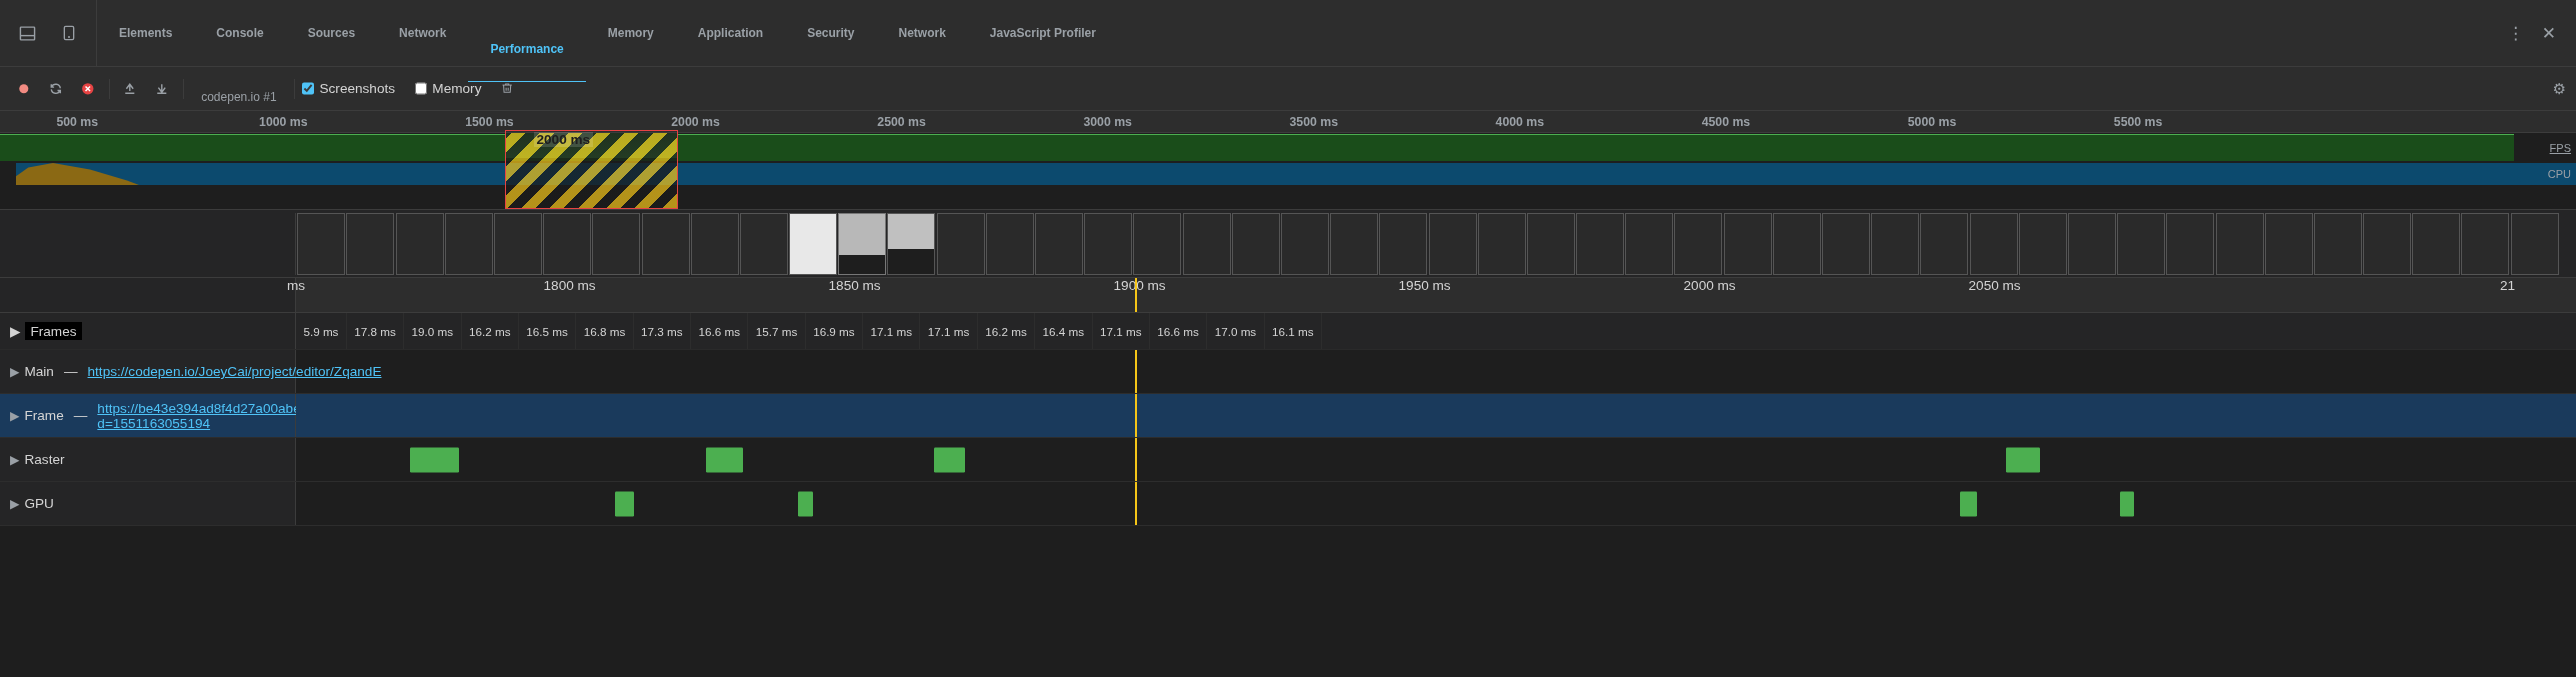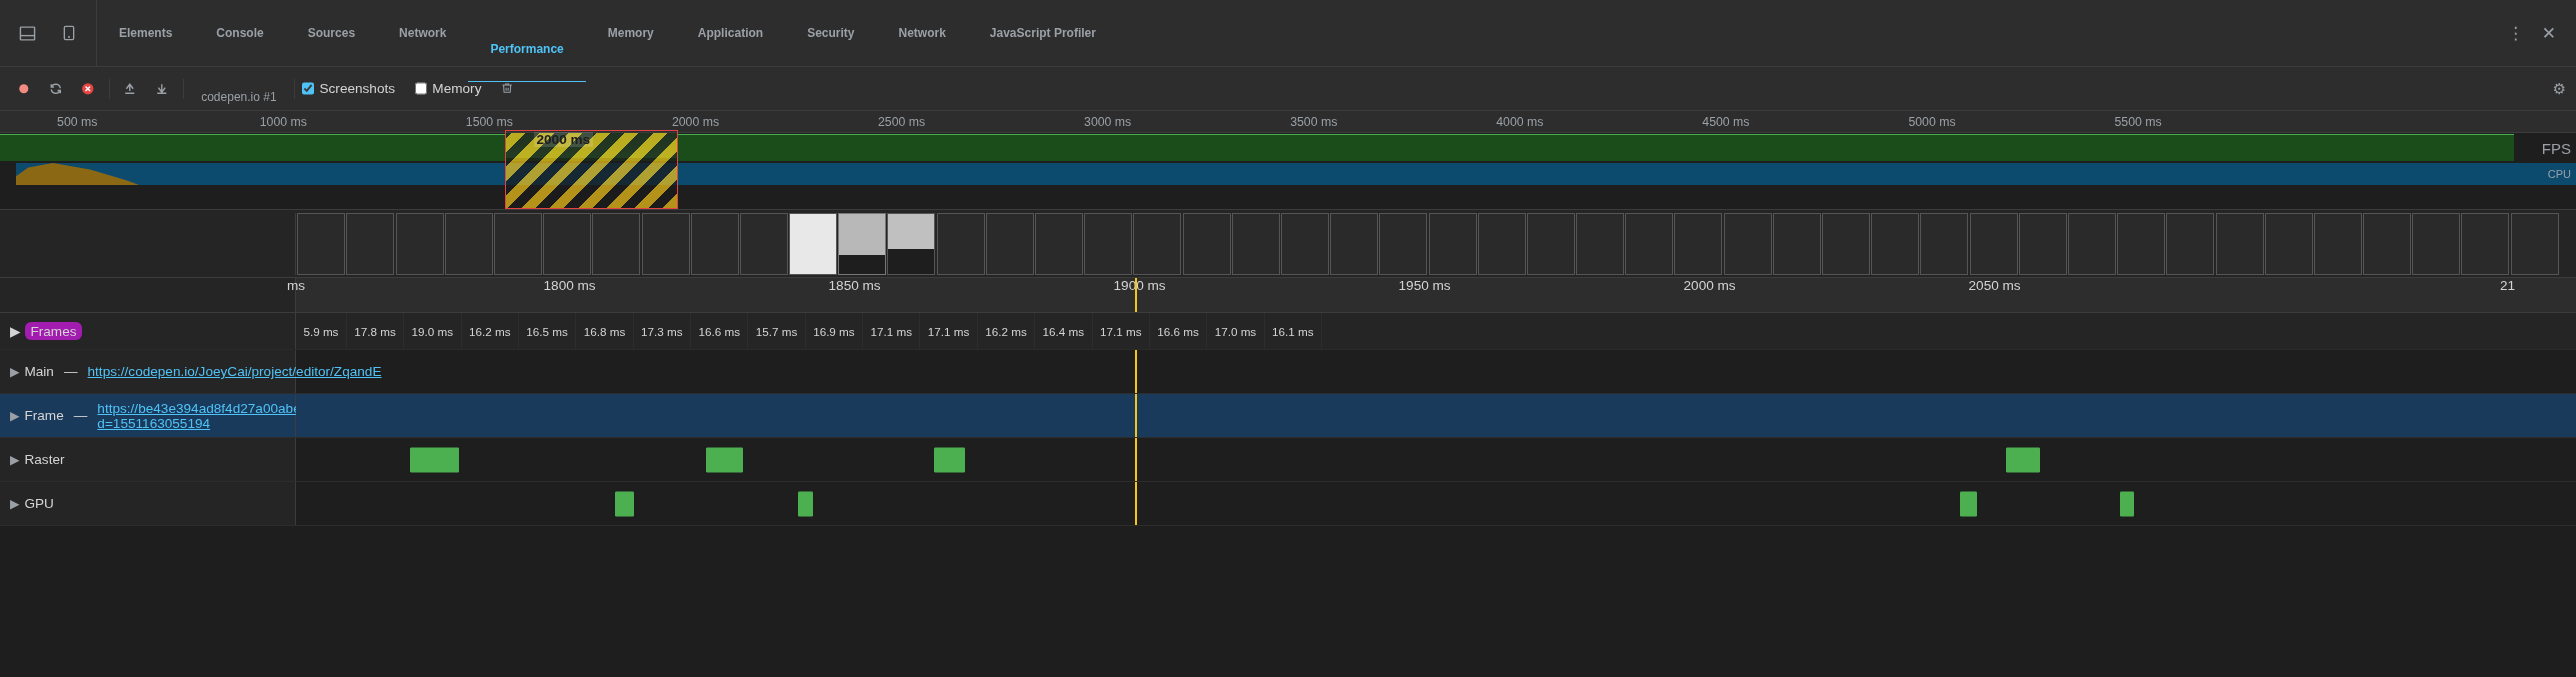--- a/index.html
+++ b/index.html
@@ -144,20 +144,21 @@
       border-bottom: 0.6px solid #3c3c3c;
       overflow: hidden;
     }
     .timeline-ruler {
       display: flex;
       height: 22px;
       background: #2d2d2d;
       border-bottom: 0.6px solid #3c3c3c;
       align-items: center;
       position: relative;
+      font-weight: bold;
     }
     .ruler-tick {
       position: absolute;
       color: #9aa0a6;
       font-size: 12.3px;
       transform: translateX(-50%);
     }
     .fps-bar {
       position: absolute;
       top: 22px;
@@ -166,21 +167,22 @@
       height: 30px;
       background: #1e1e1e;
       overflow: hidden;
     }
     .fps-label {
       position: absolute;
       right: 5px;
       top: 50%;
       transform: translateY(-50%);
       color: #9aa0a6;
-      font-size: 15px;
+      font-size: 11px;
+      text-decoration: underline;
     }
     .cpu-bar {
       position: absolute;
       top: 52px;
       left: 16px;
       right: 0;
       height: 22px;
       background: #0c4a6e;
       overflow: hidden;
     }
@@ -358,24 +360,24 @@
       align-items: center;
       gap: 5px;
       padding: 0 10px;
       font-size: 13.6px;
       color: #d4d4d4;
       background: #252526;
       border-right: 0.6px solid #3c3c3c;
       height: 100%;
     }
     .frames-label-text {
-      background: #a21caf;
+      background: #000000;
       color: #d4d4d4;
       padding: 1.2px 5px;
-      border-radius: 6px;
+      border-radius: 0;
     }
     .frame-times {
       flex: 1;
       display: flex;
       align-items: flex-end;
       height: 100%;
       overflow: hidden;
       gap: 0;
     }
     .frame-time {

